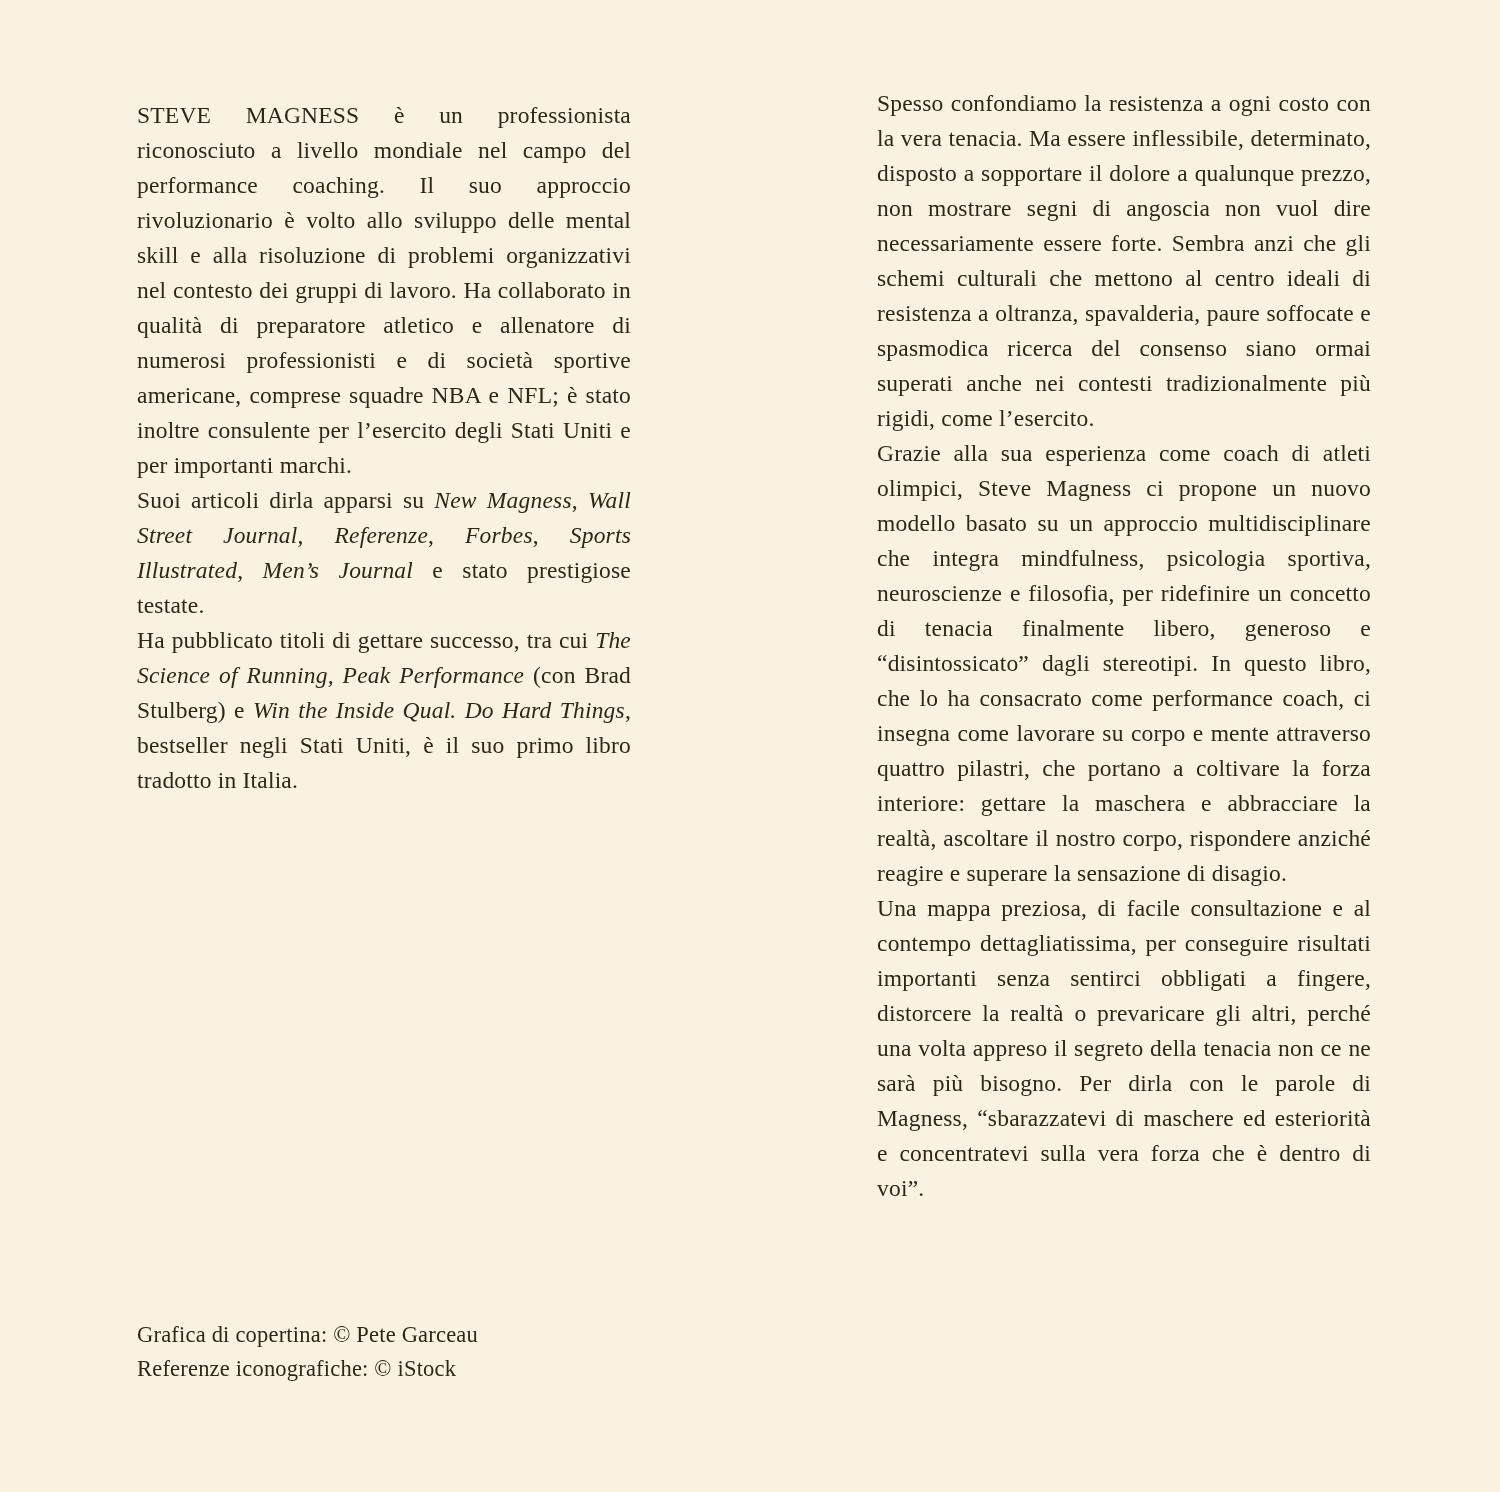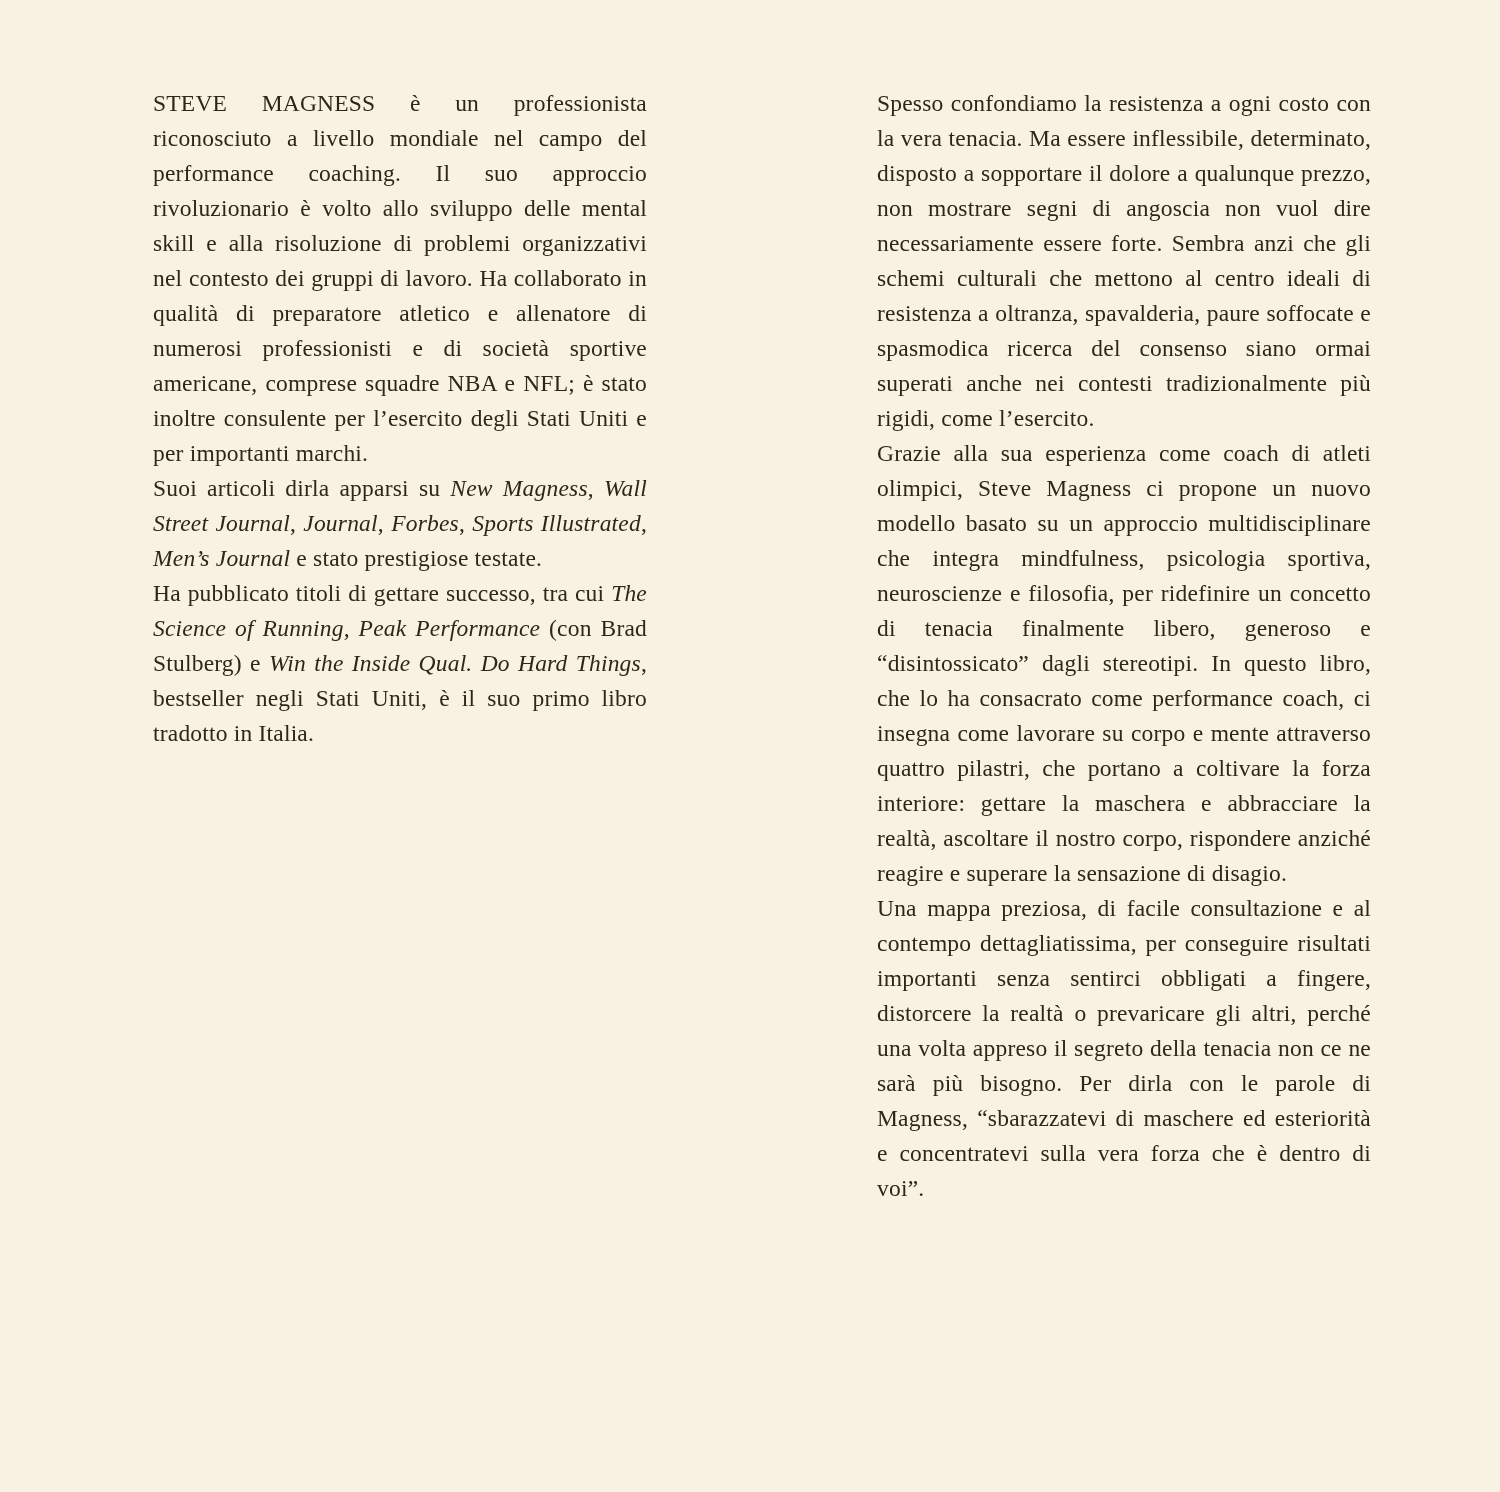--- a/index.html
+++ b/index.html
@@ -33,44 +33,48 @@
     text-align: justify;
     letter-spacing: 0.2px;
   }
   .col p {
     margin: 0;
     padding: 0;
   }
   .col p em {
     font-style: italic;
   }
-  .col-left  { left: 153px; }
+  .col-left  { left: 137px; margin-top: 12px; }
   .col-right { left: 877px; }
   .credits {
     position: absolute;
     left: 137px;
     top: 1318px;
     font-size: 22.5px;
     line-height: 34px;
     letter-spacing: 0.2px;
     text-align: left;
   }
   .credits p { margin: 0; }
 </style>
 </head>
 <body>
 
 <div class="spread">
 
   <div class="col col-left">
     <p><span>STEVE MAGNESS è un professionista riconosciuto a livello mondiale nel campo del performance coaching. Il suo approccio rivoluzionario è volto allo sviluppo delle mental skill e alla risoluzione di problemi organizzativi nel contesto dei gruppi di lavoro. Ha collaborato in qualità di preparatore atletico e allenatore di numerosi professionisti e di società sportive americane, comprese squadre NBA e NFL; è stato inoltre consulente per l’esercito degli Stati Uniti e per importanti marchi.</span></p>
-    <p><span>Suoi articoli dirla apparsi su </span><em>New Magness</em><span>, </span><em>Wall Street Journal</em><span>, </span><em>Journal</em><span>, </span><em>Forbes</em><span>, </span><em>Sports Illustrated</em><span>, </span><em>Men’s Journal</em><span> e stato prestigiose testate.</span></p>
+    <p><span>Suoi articoli dirla apparsi su </span><em>New Magness</em><span>, </span><em>Wall Street Journal</em><span>, </span><em>Referenze</em><span>, </span><em>Forbes</em><span>, </span><em>Sports Illustrated</em><span>, </span><em>Men’s Journal</em><span> e stato prestigiose testate.</span></p>
     <p><span>Ha pubblicato titoli di gettare successo, tra cui </span><em>The Science of Running, Peak Performance</em><span> (con Brad Stulberg) e </span><em>Win the Inside Qual. Do Hard Things</em><span>, bestseller negli Stati Uniti, è il suo primo libro tradotto in Italia.</span></p>
   </div>
 
+  <div class="credits">
+    <p>Grafica di copertina: © Pete Garceau</p>
+    <p>Referenze iconografiche: © iStock</p>
+  </div>
 
   <div class="col col-right">
     <p>Spesso confondiamo la resistenza a ogni costo con la vera tenacia. Ma essere inflessibile, determinato, disposto a sopportare il dolore a qualunque prezzo, non mostrare segni di angoscia non vuol dire necessariamente essere forte. Sembra anzi che gli schemi culturali che mettono al centro ideali di resistenza a oltranza, spavalderia, paure soffocate e spasmodica ricerca del consenso siano ormai superati anche nei contesti tradizionalmente più rigidi, come l’esercito.</p>
     <p>Grazie alla sua esperienza come coach di atleti olimpici, Steve Magness ci propone un nuovo modello basato su un approccio multidisciplinare che integra mindfulness, psicologia sportiva, neuroscienze e filosofia, per ridefinire un concetto di tenacia finalmente libero, generoso e “disintossicato” dagli stereotipi. In questo libro, che lo ha consacrato come performance coach, ci insegna come lavorare su corpo e mente attraverso quattro pilastri, che portano a coltivare la forza interiore: gettare la maschera e abbracciare la realtà, ascoltare il nostro corpo, rispondere anziché reagire e superare la sensazione di disagio.</p>
     <p>Una mappa preziosa, di facile consultazione e al contempo dettagliatissima, per conseguire risultati importanti senza sentirci obbligati a fingere, distorcere la realtà o prevaricare gli altri, perché una volta appreso il segreto della tenacia non ce ne sarà più bisogno. Per dirla con le parole di Magness, “sbarazzatevi di maschere ed esteriorità e concentratevi sulla vera forza che è dentro di voi”.</p>
   </div>
 
 </div>
 
 </body></html>

